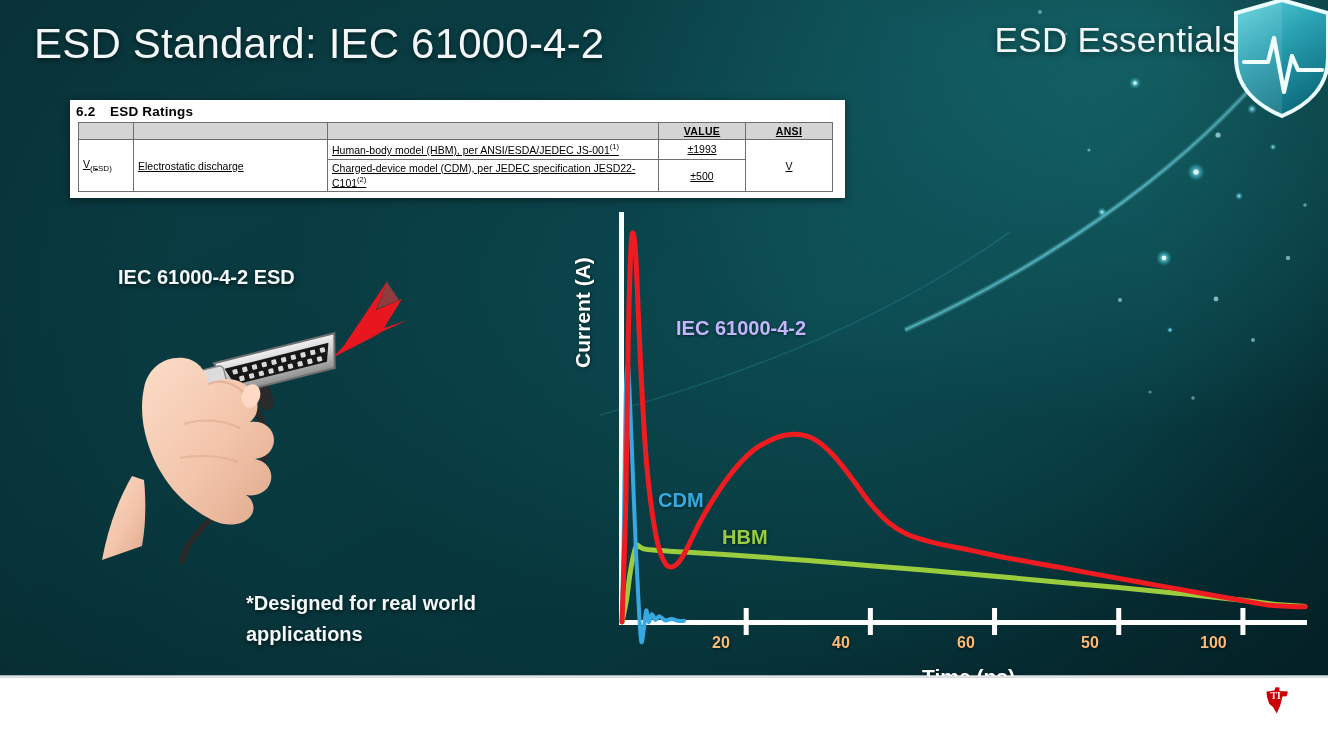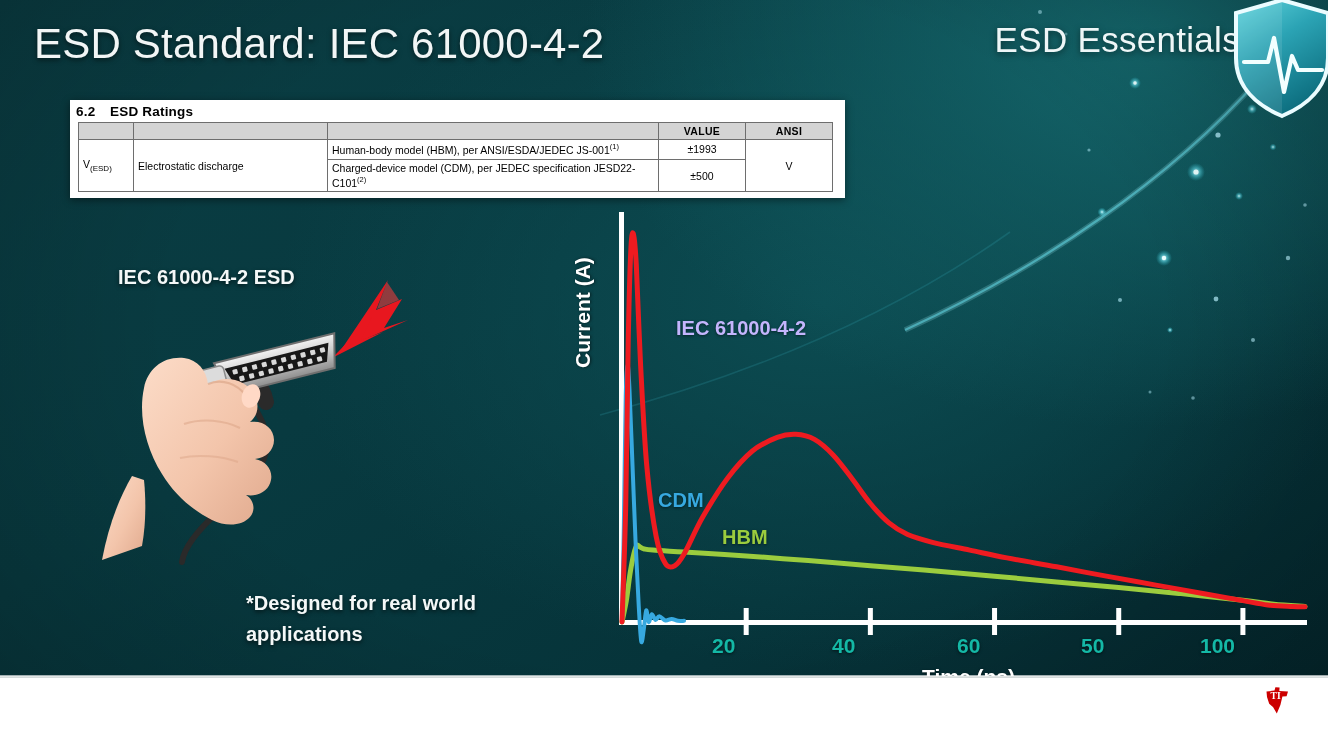--- a/index.html
+++ b/index.html
@@ -54,21 +54,21 @@
     position:absolute;left:70px;top:100px;width:775px;
     background:#ffffff;
     box-shadow:0 2px 8px rgba(0,0,0,.45);
     font-family:"Liberation Sans",sans-serif;
     color:#000;
   }
   .ds-head{
     padding:4px 0 3px 6px;font-size:13.5px;font-weight:bold;letter-spacing:.2px;
   }
   .ds-head .num{display:inline-block;width:34px;}
-  table.ds{border-collapse:collapse;width:755px;margin:0 0 6px 8px;font-size:10.5px;}
+  table.ds{border-collapse:collapse;width:755px;margin:0 0 6px 8px;font-size:10.5px;text-decoration:underline;}
   table.ds td,table.ds th{border:1px solid #6e6e6e;padding:2px 4px;vertical-align:middle;}
   table.ds th{background:#d4d4d4;font-size:10.5px;font-weight:bold;text-align:center;letter-spacing:.3px;}
   td.c-sym{width:46px;text-align:left;font-size:10.5px;}
   td.c-desc{width:185px;text-align:left;}
   td.c-param{text-align:left;line-height:1.25;}
   td.c-val{width:78px;text-align:center;}
   td.c-unit{width:78px;text-align:center;}
   .sub{font-size:8px;vertical-align:sub;}
   .sup{font-size:7.5px;vertical-align:super;}
   
@@ -90,21 +90,21 @@
     transform:rotate(-90deg);transform-origin:left top;
     font-size:21px;font-weight:bold;color:#ffffff;white-space:nowrap;
     text-shadow:0 1px 3px rgba(0,0,0,.6);
   }
   .xlab{
     position:absolute;left:922px;top:665px;
     font-size:21px;font-weight:bold;color:#ffffff;white-space:nowrap;
     text-shadow:0 1px 3px rgba(0,0,0,.6);
   }
   .tick-lbl{
-    position:absolute;font-size:21px;font-weight:bold;color:#14b8a6;
+    position:absolute;font-size:16px;font-weight:bold;color:#fdba74;
     text-shadow:0 1px 3px rgba(0,0,0,.6);
   }
   .series-lbl{position:absolute;font-size:20px;font-weight:bold;white-space:nowrap;}
   .lbl-iec{left:676px;top:317px;color:#c4b5fd;text-shadow:0 1px 3px rgba(0,0,0,.5);}
   .lbl-cdm{left:658px;top:489px;color:#37a9e0;text-shadow:0 1px 3px rgba(0,0,0,.5);}
   .lbl-hbm{left:722px;top:526px;color:#9bcc3e;text-shadow:0 1px 3px rgba(0,0,0,.5);}
   .pagenum{
     position:absolute;right:42px;top:676px;font-size:13px;color:#c9d8d8;
   }
   

